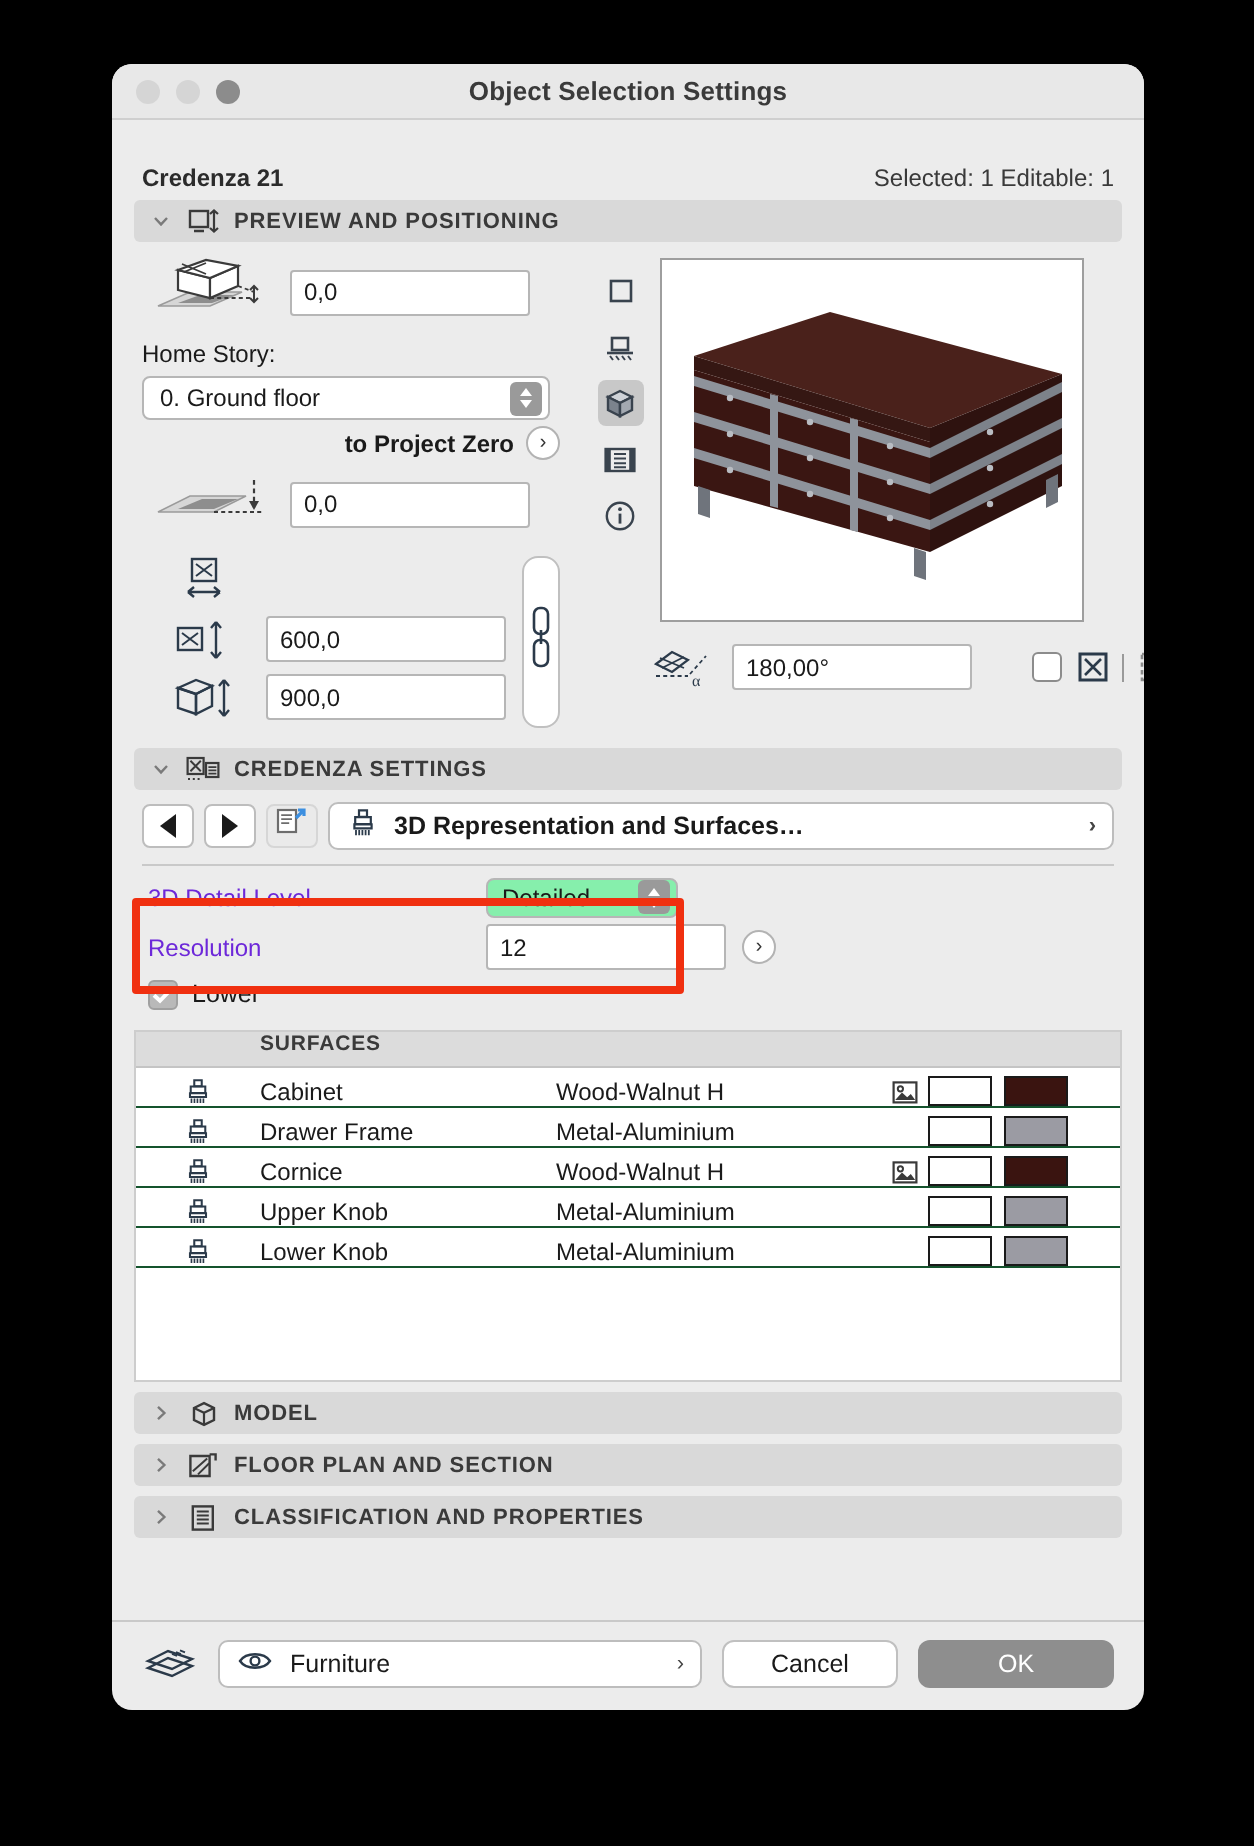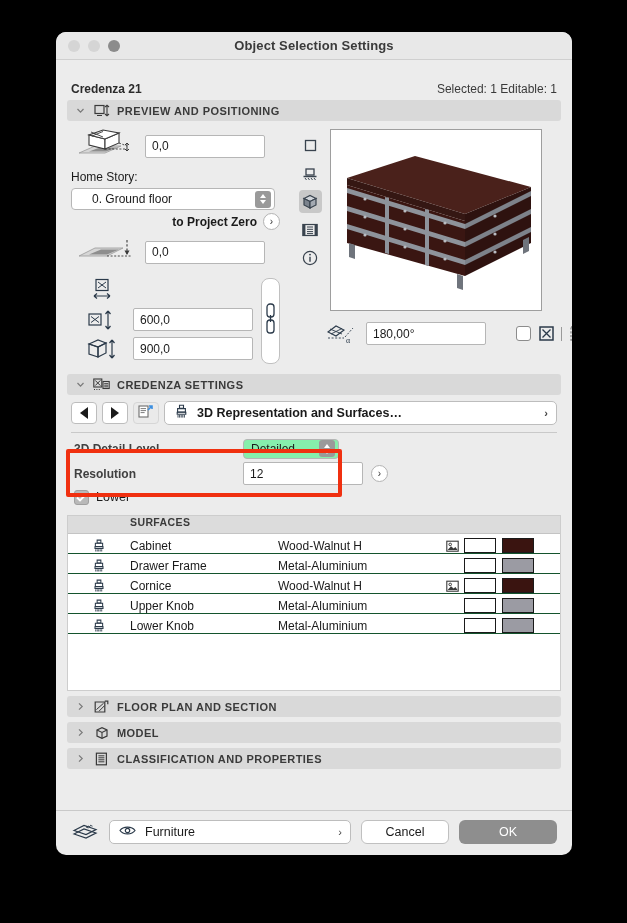--- a/index.html
+++ b/index.html
@@ -73,21 +73,21 @@
     height: 23px; width: 120px;
     background: #fff; border: 1px solid #b6b6b6; border-radius: 2px;
     font-family: "Liberation Sans", sans-serif; font-size: 12px; color: #1a1a1a;
     padding: 0 6px; outline: none;
   }
   .homestory-label { font-size: 12px; color: #1a1a1a; margin: 1px 0 4px 0; }
   .popup {
     height: 22px; width: 204px; background: #fff;
     border: 1px solid #b6b6b6; border-radius: 4px;
     display: flex; align-items: center; justify-content: space-between;
-    padding: 0 3px 0 20px; font-size: 12px; color: #1a1a1a;
+    padding: 0 3px 0 8px; font-size: 12px; color: #1a1a1a;
   }
   .stepper {
     width: 16px; height: 17px; background: #9a9a9a; border-radius: 3px;
     display: flex; flex-direction: column; align-items: center; justify-content: center; gap: 2px;
   }
   .stepper i { display:block; width:0;height:0;border-left:3.5px solid transparent;border-right:3.5px solid transparent; }
   .stepper i.up { border-bottom: 4px solid #fff; }
   .stepper i.dn { border-top: 4px solid #fff; }
 
   .projzero { display: flex; justify-content: flex-end; align-items: center; gap: 6px; margin: 3px 0 5px 0; }
@@ -141,21 +141,21 @@
   .tri-r { width:0;height:0;border-top:6px solid transparent;border-bottom:6px solid transparent;border-left:8px solid #1a1a1a;}
   .cs-picker {
     flex: 1; height: 24px; background: #fff; border: 1px solid #bdbdbd; border-radius: 5px;
     display: flex; align-items: center; gap: 8px; padding: 0 8px 0 9px;
     font-size: 12.5px; font-weight: bold; color: #1a1a1a;
   }
   .cs-picker .chev { margin-left: auto; font-size: 11px; color: #444; }
   .hr { height: 1px; background: #c9c9c9; margin: 7px 0 0 0; }
 
   .prm-row { display: flex; align-items: center; height: 25px; }
-  .prm-label { font-size: 12px; color: #404040; width: 172px; padding-left: 3px; font-weight: bold; }
+  .prm-label { font-size: 12px; color: #6d28d9; width: 172px; padding-left: 3px; }
   .detail-popup {
     height: 20px; width: 96px; background: #86efac; border: 1px solid #b6b6b6; border-radius: 4px;
     display: flex; align-items: center; justify-content: space-between; padding: 0 3px 0 7px;
     font-size: 12px; color: #1a1a1a;
   }
   .res-field { width: 44px; height: 20px; }
   .redbox {
     position: absolute; border: 4px solid #f03010; border-radius: 2px;
     pointer-events: none;
   }
@@ -640,42 +640,42 @@
       </div>
     </div>
 
     <div class="section-header collapsed">
       <span class="tw">
         <svg width="9" height="9" viewBox="0 0 9 9">
             <path d="M3 1.4 L6.2 4.5 L3 7.6" fill="none" stroke="#7a7a7a" stroke-width="1.2"></path>
           </svg>
       </span>
       <span class="sec-icon">
+        <svg width="14" height="14" viewBox="0 0 14 14">
+          <polygon points="2,4 7,1.6 12,4 12,10 7,12.4 2,10" fill="none" stroke="#3a3a3a" stroke-width="1.2"></polygon>
+          <path d="M2,4 L7,6.4 L12,4 M7,6.4 v6" fill="none" stroke="#3a3a3a" stroke-width="1.1"></path>
+        </svg>
+      </span>
+      <span>MODEL</span>
+    </div>
+
+    <div class="section-header collapsed">
+      <span class="tw">
+        <svg width="9" height="9" viewBox="0 0 9 9">
+            <path d="M3 1.4 L6.2 4.5 L3 7.6" fill="none" stroke="#7a7a7a" stroke-width="1.2"></path>
+          </svg>
+      </span>
+      <span class="sec-icon">
         <svg width="15" height="14" viewBox="0 0 15 14">
           <path d="M1.2,2 h9.6 v10 h-9.6 z" fill="none" stroke="#3a3a3a" stroke-width="1.2"></path>
           <path d="M2.4,9.6 L9.6,3.2 M5,11.2 L10.6,5.6" stroke="#3a3a3a" stroke-width="1"></path>
           <path d="M10.8,1.2 h3 v3" fill="none" stroke="#3a3a3a" stroke-width="1.2"></path>
         </svg>
       </span>
       <span>FLOOR PLAN AND SECTION</span>
-    </div>
-
-    <div class="section-header collapsed">
-      <span class="tw">
-        <svg width="9" height="9" viewBox="0 0 9 9">
-            <path d="M3 1.4 L6.2 4.5 L3 7.6" fill="none" stroke="#7a7a7a" stroke-width="1.2"></path>
-          </svg>
-      </span>
-      <span class="sec-icon">
-        <svg width="14" height="14" viewBox="0 0 14 14">
-          <polygon points="2,4 7,1.6 12,4 12,10 7,12.4 2,10" fill="none" stroke="#3a3a3a" stroke-width="1.2"></polygon>
-          <path d="M2,4 L7,6.4 L12,4 M7,6.4 v6" fill="none" stroke="#3a3a3a" stroke-width="1.1"></path>
-        </svg>
-      </span>
-      <span>MODEL</span>
     </div>
 
     <div class="section-header collapsed">
       <span class="tw">
         <svg width="9" height="9" viewBox="0 0 9 9">
             <path d="M3 1.4 L6.2 4.5 L3 7.6" fill="none" stroke="#7a7a7a" stroke-width="1.2"></path>
           </svg>
       </span>
       <span class="sec-icon">
         <svg width="13" height="14" viewBox="0 0 13 14">

